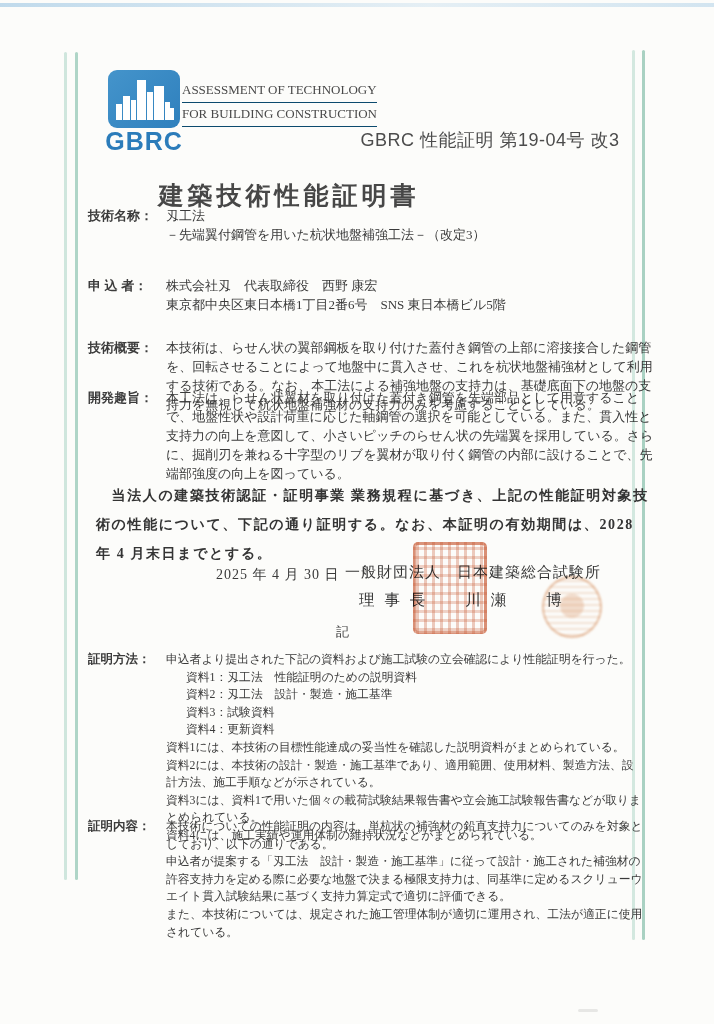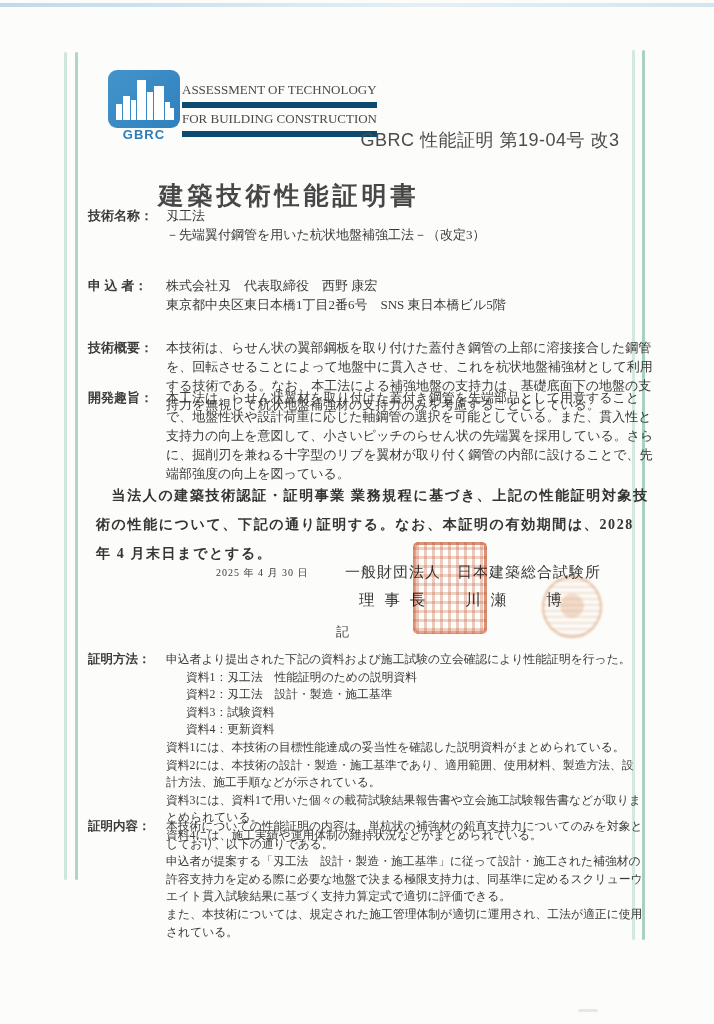--- a/index.html
+++ b/index.html
@@ -16,45 +16,45 @@
   .vl-right1{left:632px;top:50px;height:890px;background:rgba(170,212,196,0.5);}
   .vl-right2{left:642px;top:50px;height:890px;background:rgba(148,198,180,0.8);}
   .hline-top{position:absolute;left:0;top:3px;width:714px;height:4px;
     background:linear-gradient(90deg,rgba(160,200,228,0.65),rgba(160,200,228,0.25) 60%,rgba(160,200,228,0.45));}
   .smudge{position:absolute;left:578px;top:1009px;width:20px;height:3px;border-radius:2px;background:rgba(80,80,80,0.12);}
   
   .logo-box{position:absolute;left:108px;top:70px;width:72px;height:58px;border-radius:9px;
     background:linear-gradient(135deg,#4494cb,#2f80bd);}
   .logo-box svg{position:absolute;left:0;top:0;}
   .logo-word{position:absolute;left:100px;top:127px;width:88px;text-align:center;
-    font-family:"Liberation Sans",sans-serif;font-weight:bold;font-size:13px;
+    font-family:"Liberation Sans",sans-serif;font-weight:bold;font-size:25px;
     letter-spacing:1px;color:#2b7cba;}
   .org-en{position:absolute;left:182px;top:79px;
     font-family:"Liberation Serif",serif;font-size:13px;color:#494949;line-height:22px;}
-  .org-en span{display:inline-block;border-bottom:6px solid #0c4a6e;padding-bottom:1px;}
+  .org-en span{display:inline-block;border-bottom:1px solid #0c4a6e;padding-bottom:1px;}
   .doc-number{position:absolute;left:360px;top:128px;width:260px;text-align:center;
     font-family:"Liberation Sans",sans-serif;font-size:18px;color:#4c4c4c;letter-spacing:0.5px;}
   
   .title{position:absolute;left:0;top:179px;width:578px;text-align:center;
     font-size:25px;font-weight:bold;letter-spacing:4px;color:#474747;}
   
   .row{position:absolute;left:88px;width:566px;display:flex;align-items:flex-start;}
   .lbl{flex:0 0 78px;font-family:"Liberation Sans",sans-serif;font-weight:bold;
     font-size:13px;line-height:19px;color:#3c3c3c;white-space:nowrap;}
   .val{flex:1;font-size:13px;line-height:19px;color:#3a3a3a;}
   .row-tech{top:206px;} .row-app{top:276px;} .row-ovw{top:320px;margin-top:18px;} .row-dev{top:388px;}
   .row-method{top:651px;} .row-content{top:818px;}
   .small .lbl{font-size:12.5px;line-height:17.6px;}
   .small .val{font-size:11.8px;line-height:17.6px;max-width:478px;}
   .doc-list div{padding-left:20px;}
   
   .statement{position:absolute;left:96px;top:481px;width:556px;
     font-size:14px;line-height:29px;letter-spacing:1.6px;font-weight:600;color:#343434;}
   
-  .sig-date{position:absolute;left:216px;top:566px;font-size:10px;letter-spacing:1px;color:#3a3a3a;}
+  .sig-date{position:absolute;left:216px;top:566px;font-size:14px;letter-spacing:1px;color:#3a3a3a;}
   .sig-block{position:absolute;left:345px;top:558px;font-size:15px;color:#343434;}
   .sig-org{letter-spacing:1px;line-height:28px;}
   .sig-name{letter-spacing:3px;line-height:28px;padding-left:14px;font-size:15.5px;}
   .ki{position:absolute;left:336px;top:623px;font-size:13px;color:#3c3c3c;}
   
   .seal-square{position:absolute;left:413px;top:542px;width:68px;height:86px;
     border:3px solid rgba(202,88,48,0.5);border-radius:5px;
     background:
       repeating-linear-gradient(90deg,rgba(202,88,48,0.30) 0 3px,transparent 3px 8px),
       repeating-linear-gradient(0deg,rgba(202,88,48,0.26) 0 3px,transparent 3px 9px);

